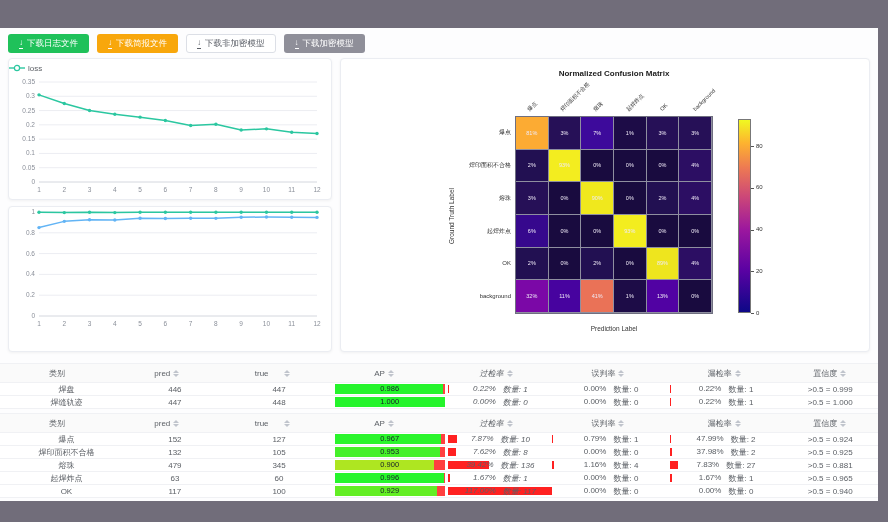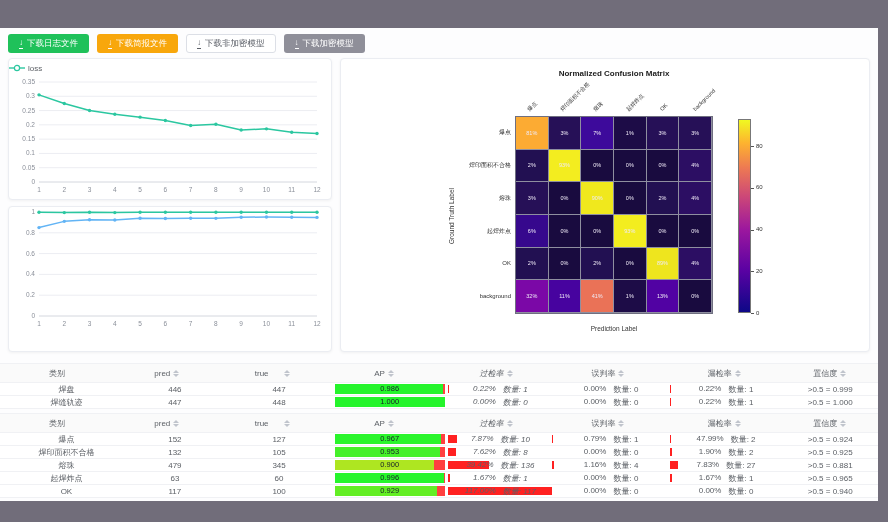--- a/index.html
+++ b/index.html
@@ -481,21 +481,21 @@
           </div>
           <div class="c5 rate-cell">
             <div class="rate-content">
               <span>0.00%</span>
               <span>数量: 0</span>
             </div>
           </div>
           <div class="c6 rate-cell">
             <div class="rate-bar" style="width: 1.9%;"></div>
             <div class="rate-content">
-              <span>1.90%</span>
+              <span>37.98%</span>
               <span>数量: 2</span>
             </div>
           </div>
           <div class="c7">&gt;0.5 = 0.925</div>
         </div>
         <div class="trow tbody-row">
           <div class="c0">熔珠</div>
           <div class="c1">479</div>
           <div class="c2">345</div>
           <div class="c3">

